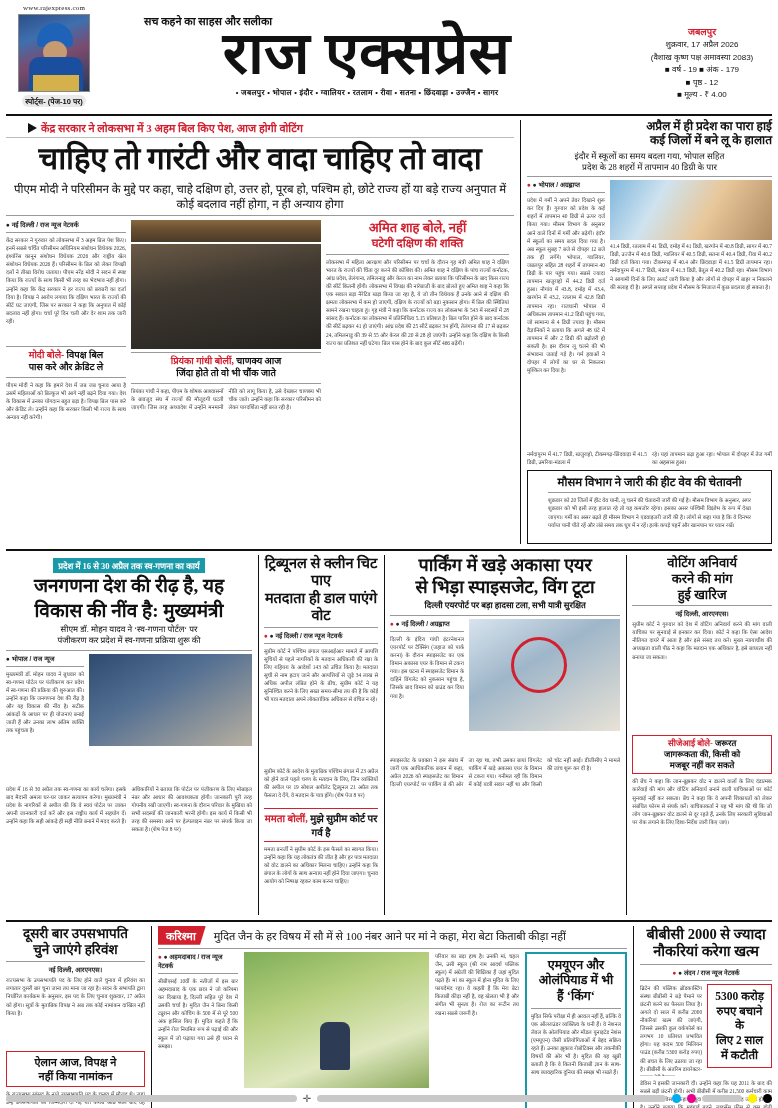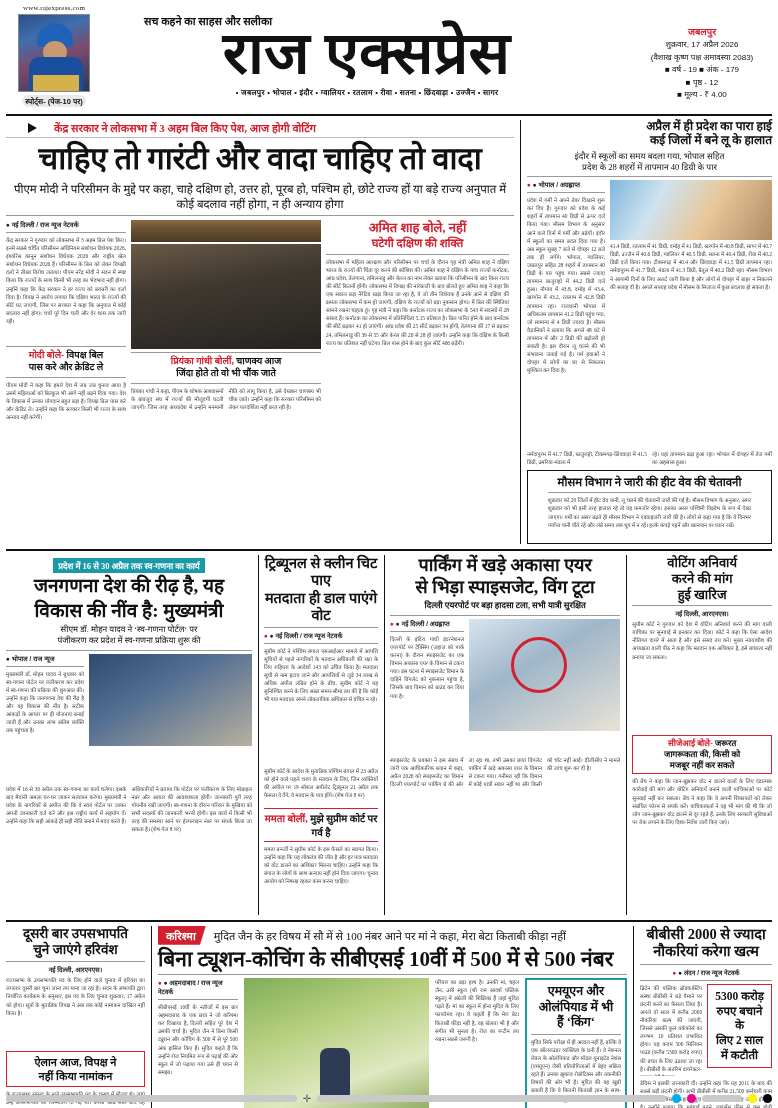--- a/index.html
+++ b/index.html
@@ -48,21 +48,21 @@
     font-family: "Liberation Serif", serif;
   }
   .body-text.blur { filter: blur(.22px); }
   .photo { background: #c8c8c8; position: relative; overflow: hidden; }
 
   
   .lead { display: flex; gap: 6px; margin-top: 4px; }
   .lead-left { width: 508px; }
   .lead-right { width: 252px; }
 
-  .lead-kicker-wrap { display:flex; align-items:center; gap:17px; border-bottom:1px solid #bbb; padding-bottom:2px; }
+  .lead-kicker-wrap { display:flex; align-items:center; gap:4px; border-bottom:1px solid #bbb; padding-bottom:2px; }
   .tri { width:0;height:0;border-left:9px solid #111;border-top:5px solid transparent;border-bottom:5px solid transparent; margin-left:22px;}
   .lead-kicker { color:#d2202f; font-weight:bold; font-size:11px; font-family:"Liberation Serif", serif; }
 
   .lead-h1 {
     font-family: "Liberation Serif", serif; font-weight: 900;
     font-size: 31px; line-height: 1.18; text-align: center; margin-top: 3px;
     letter-spacing: -.3px;
   }
   .lead-sub {
     font-family: "Liberation Serif", serif; font-size: 11.5px; line-height: 1.32;
@@ -345,21 +345,20 @@
         <div>नहीं किया नामांकन</div>
       </div>
       <div class="body-text blur" style="height:84px;overflow:hidden">के राज्यसभा सांसद के नाते उपसभापति पद के चुनाव में मौजूद थे। जहां उन्हें उपसभापति की जिम्मेदारी दी गई थी। करीब आठ साल बाद वह दोबारा इसी पद पर आसीन होंगे। राजनीतिक जानकारों का कहना है कि एनडीए के पास पर्याप्त संख्या बल है। मतदान शुक्रवार 12:00 बजे शुरू होगा।</div>
     </div>
 
     <div class="b2" style="border-left:1px solid #111;padding-left:6px">
       <div class="flagkick">
         <span class="flag">करिश्मा</span>
         <span class="flagtxt">मुदित जैन के हर विषय में सौ में से 100 नंबर आने पर मां ने कहा, मेरा बेटा किताबी कीड़ा नहीं</span>
       </div>
-      <div class="b-h1">बिना ट्यूशन-कोचिंग के सीबीएसई 10वीं में 500 में से 500 नंबर</div>
       <div class="hr-thin"></div>
       <div style="display:flex;gap:6px">
         <div style="width:80px">
           <div class="byline"><span class="dot">●</span> <span>● अहमदाबाद / राज न्यूज नेटवर्क</span></div>
           <div class="hr-thin"></div>
           <div class="body-text blur" style="height:140px;overflow:hidden">सीबीएसई 10वीं के नतीजों में इस बार अहमदाबाद के एक छात्र ने जो करिश्मा कर दिखाया है, दिल्ली सहित पूरे देश में उसकी चर्चा है। मुदित जैन ने बिना किसी ट्यूशन और कोचिंग के 500 में से पूरे 500 अंक हासिल किए हैं। मुदित कहते हैं कि उन्होंने रोज नियमित रूप से पढ़ाई की और स्कूल में जो पढ़ाया गया उसे ही ध्यान से समझा।</div>
         </div>
         <div style="width:185px">
           <div class="photo ph-boy" style="height:136px;position:relative">
             <div style="position:absolute;bottom:18px;left:76px;width:30px;height:48px;background:#2d3b55;border-radius:8px 8px 2px 2px"></div>

